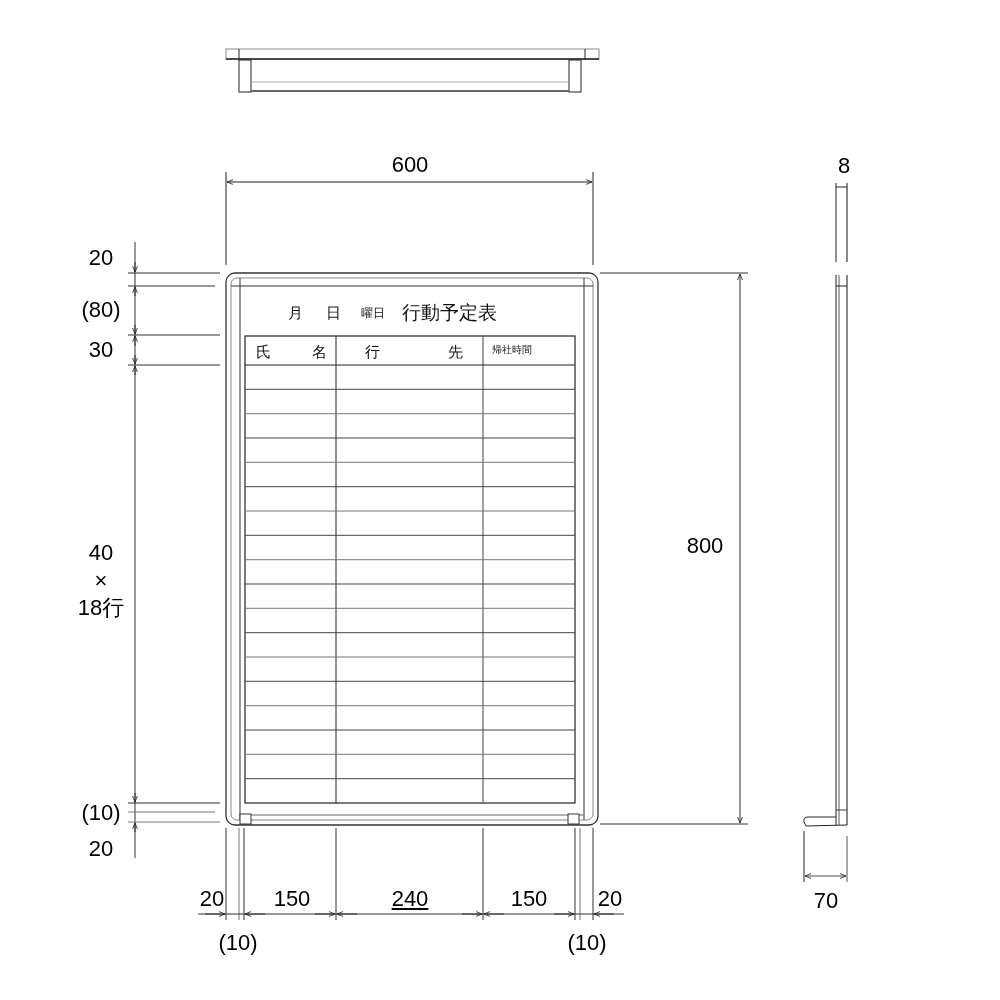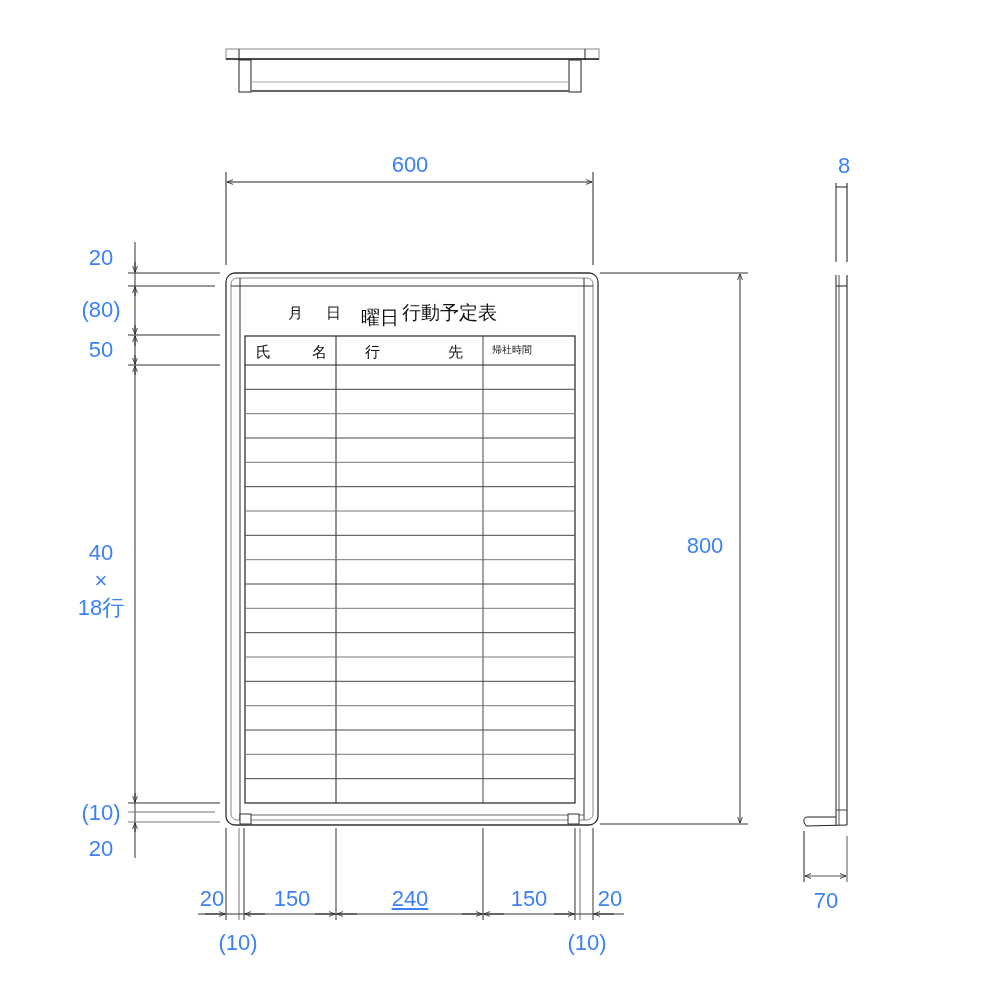--- a/index.html
+++ b/index.html
@@ -1,18 +1,18 @@
 <!DOCTYPE html>
 <html><head>
 <meta charset="utf-8">
 <style>
   html,body{margin:0;padding:0;background:#fff;}
   body{width:1000px;height:1000px;position:relative;overflow:hidden;font-family:"Liberation Sans","DejaVu Sans",sans-serif;color:#111;}
   svg{position:absolute;left:0;top:0;}
-  .lbl{position:absolute;font-size:22px;line-height:22px;color:#3b82f6;white-space:nowrap;}
+  .lbl{position:absolute;font-size:22px;line-height:22px;color:#000000;white-space:nowrap;}
   .c{transform:translateX(-50%);text-align:center;}
   .board-text{position:absolute;font-family:"DejaVu Sans",sans-serif;color:#111;white-space:nowrap;}
 </style>
 </head>
 <body>
 
 <svg width="1000" height="1000" viewBox="0 0 1000 1000">
   <defs>
     <marker id="ar" viewBox="0 0 10 10" refX="10" refY="5" markerWidth="9" markerHeight="6" orient="auto-start-reverse">
       <path d="M0,1 L10,5 L0,9" fill="none" stroke="#222" stroke-width="1.4"></path>
@@ -127,37 +127,37 @@
     <line x1="836" y1="810" x2="847" y2="810" stroke="#444"></line>
     <path d="M836,817 L808,817 Q803,817 804,822 L806,826 L847,825" stroke="#222"></path>
     <line x1="804" y1="831" x2="804" y2="882" stroke="#222"></line>
     <line x1="847" y1="836" x2="847" y2="882" stroke="#555"></line>
     <line x1="805" y1="876" x2="846" y2="876" stroke="#555" marker-start="url(#ar)" marker-end="url(#ar)"></line>
   </g>
 </svg>
 
 <span class="board-text" style="left:288px;top:304px;font-size:15px;">月</span>
 <span class="board-text" style="left:326px;top:304px;font-size:15px;">日</span>
-<span class="board-text" style="left:361px;top:305px;font-size:19px;">曜日</span>
+<span class="board-text" style="left:361px;top:305px;font-size:12px;">曜日</span>
 <span class="board-text" style="left:402px;top:300px;font-size:19px;">行動予定表</span>
 
 <span class="board-text" style="left:256px;top:343px;font-size:15px;">氏</span>
 <span class="board-text" style="left:312px;top:343px;font-size:15px;">名</span>
 <span class="board-text" style="left:365px;top:343px;font-size:15px;">行</span>
 <span class="board-text" style="left:448px;top:343px;font-size:15px;">先</span>
 <span class="board-text" style="left:492px;top:343px;font-size:10px;">帰社時間</span>
 
 <span class="lbl c" style="left:410px;top:154px;">600</span>
 <span class="lbl c" style="left:705px;top:535px;">800</span>
 <span class="lbl c" style="left:844px;top:155px;">8</span>
 <span class="lbl c" style="left:826px;top:890px;">70</span>
 
 <span class="lbl c" style="left:101px;top:247px;">20</span>
 <span class="lbl c" style="left:101px;top:299px;">(80)</span>
-<span class="lbl c" style="left:101px;top:339px;">50</span>
+<span class="lbl c" style="left:101px;top:339px;">30</span>
 <span class="lbl c" style="left:101px;top:542px;">40</span>
 <span class="lbl c" style="left:101px;top:570px;">×</span>
 <span class="lbl c" style="left:101px;top:597px;">18行</span>
 <span class="lbl c" style="left:101px;top:802px;">(10)</span>
 <span class="lbl c" style="left:101px;top:838px;">20</span>
 
 <span class="lbl c" style="left:212px;top:888px;">20</span>
 <span class="lbl c" style="left:292px;top:888px;">150</span>
 <span class="lbl c" style="left:410px;top:888px;text-decoration:underline;">240</span>
 <span class="lbl c" style="left:529px;top:888px;">150</span>

